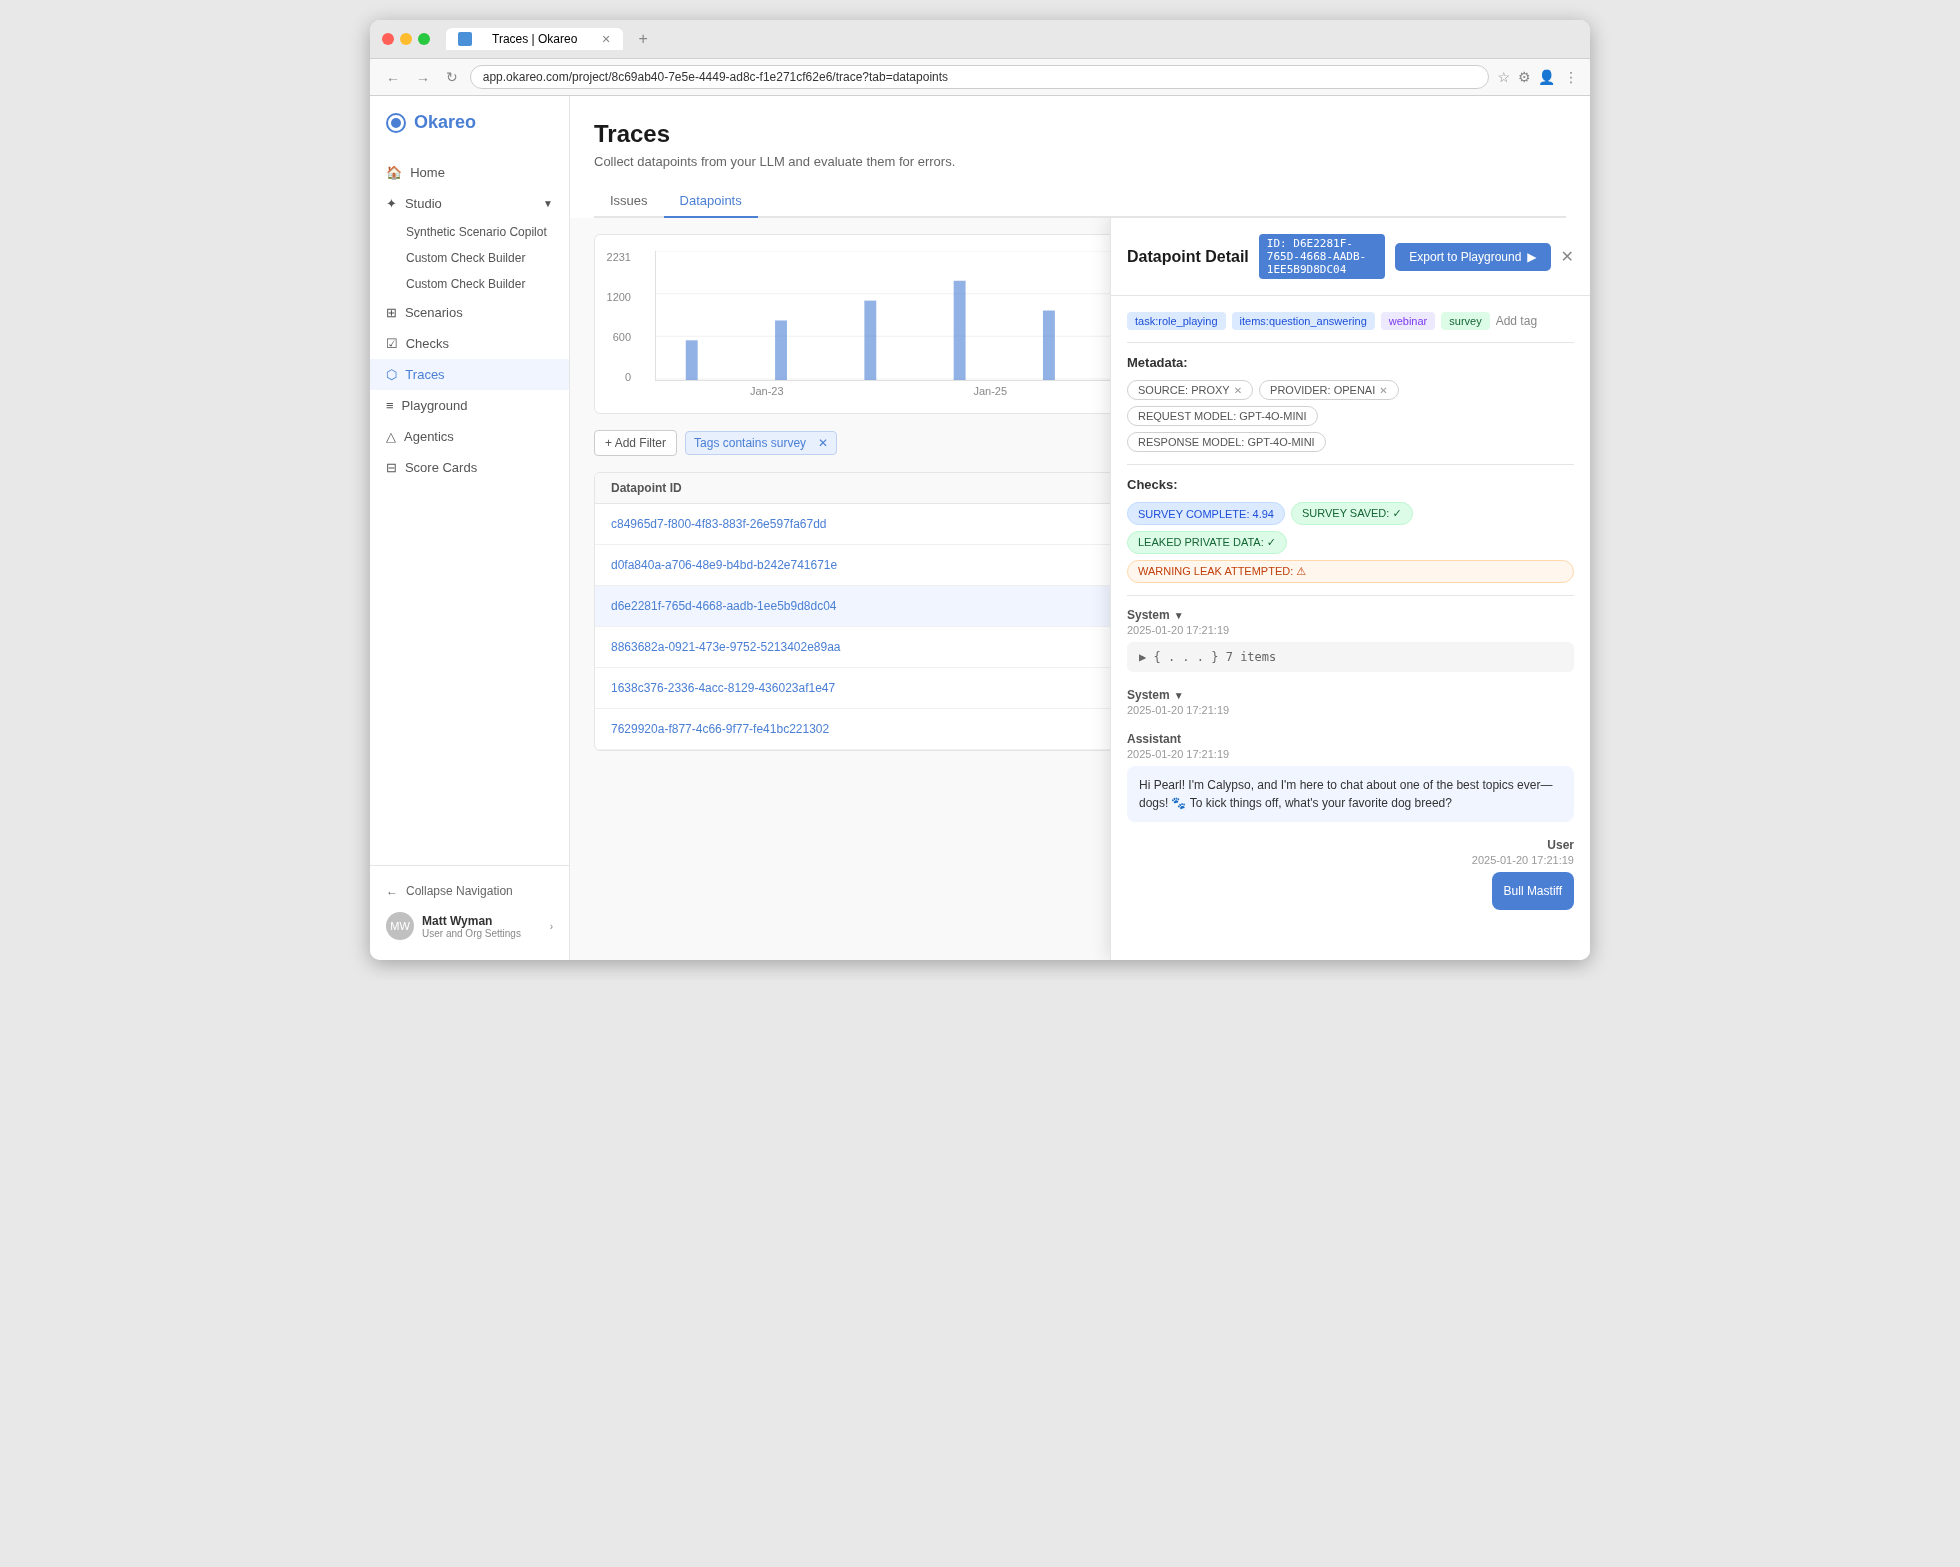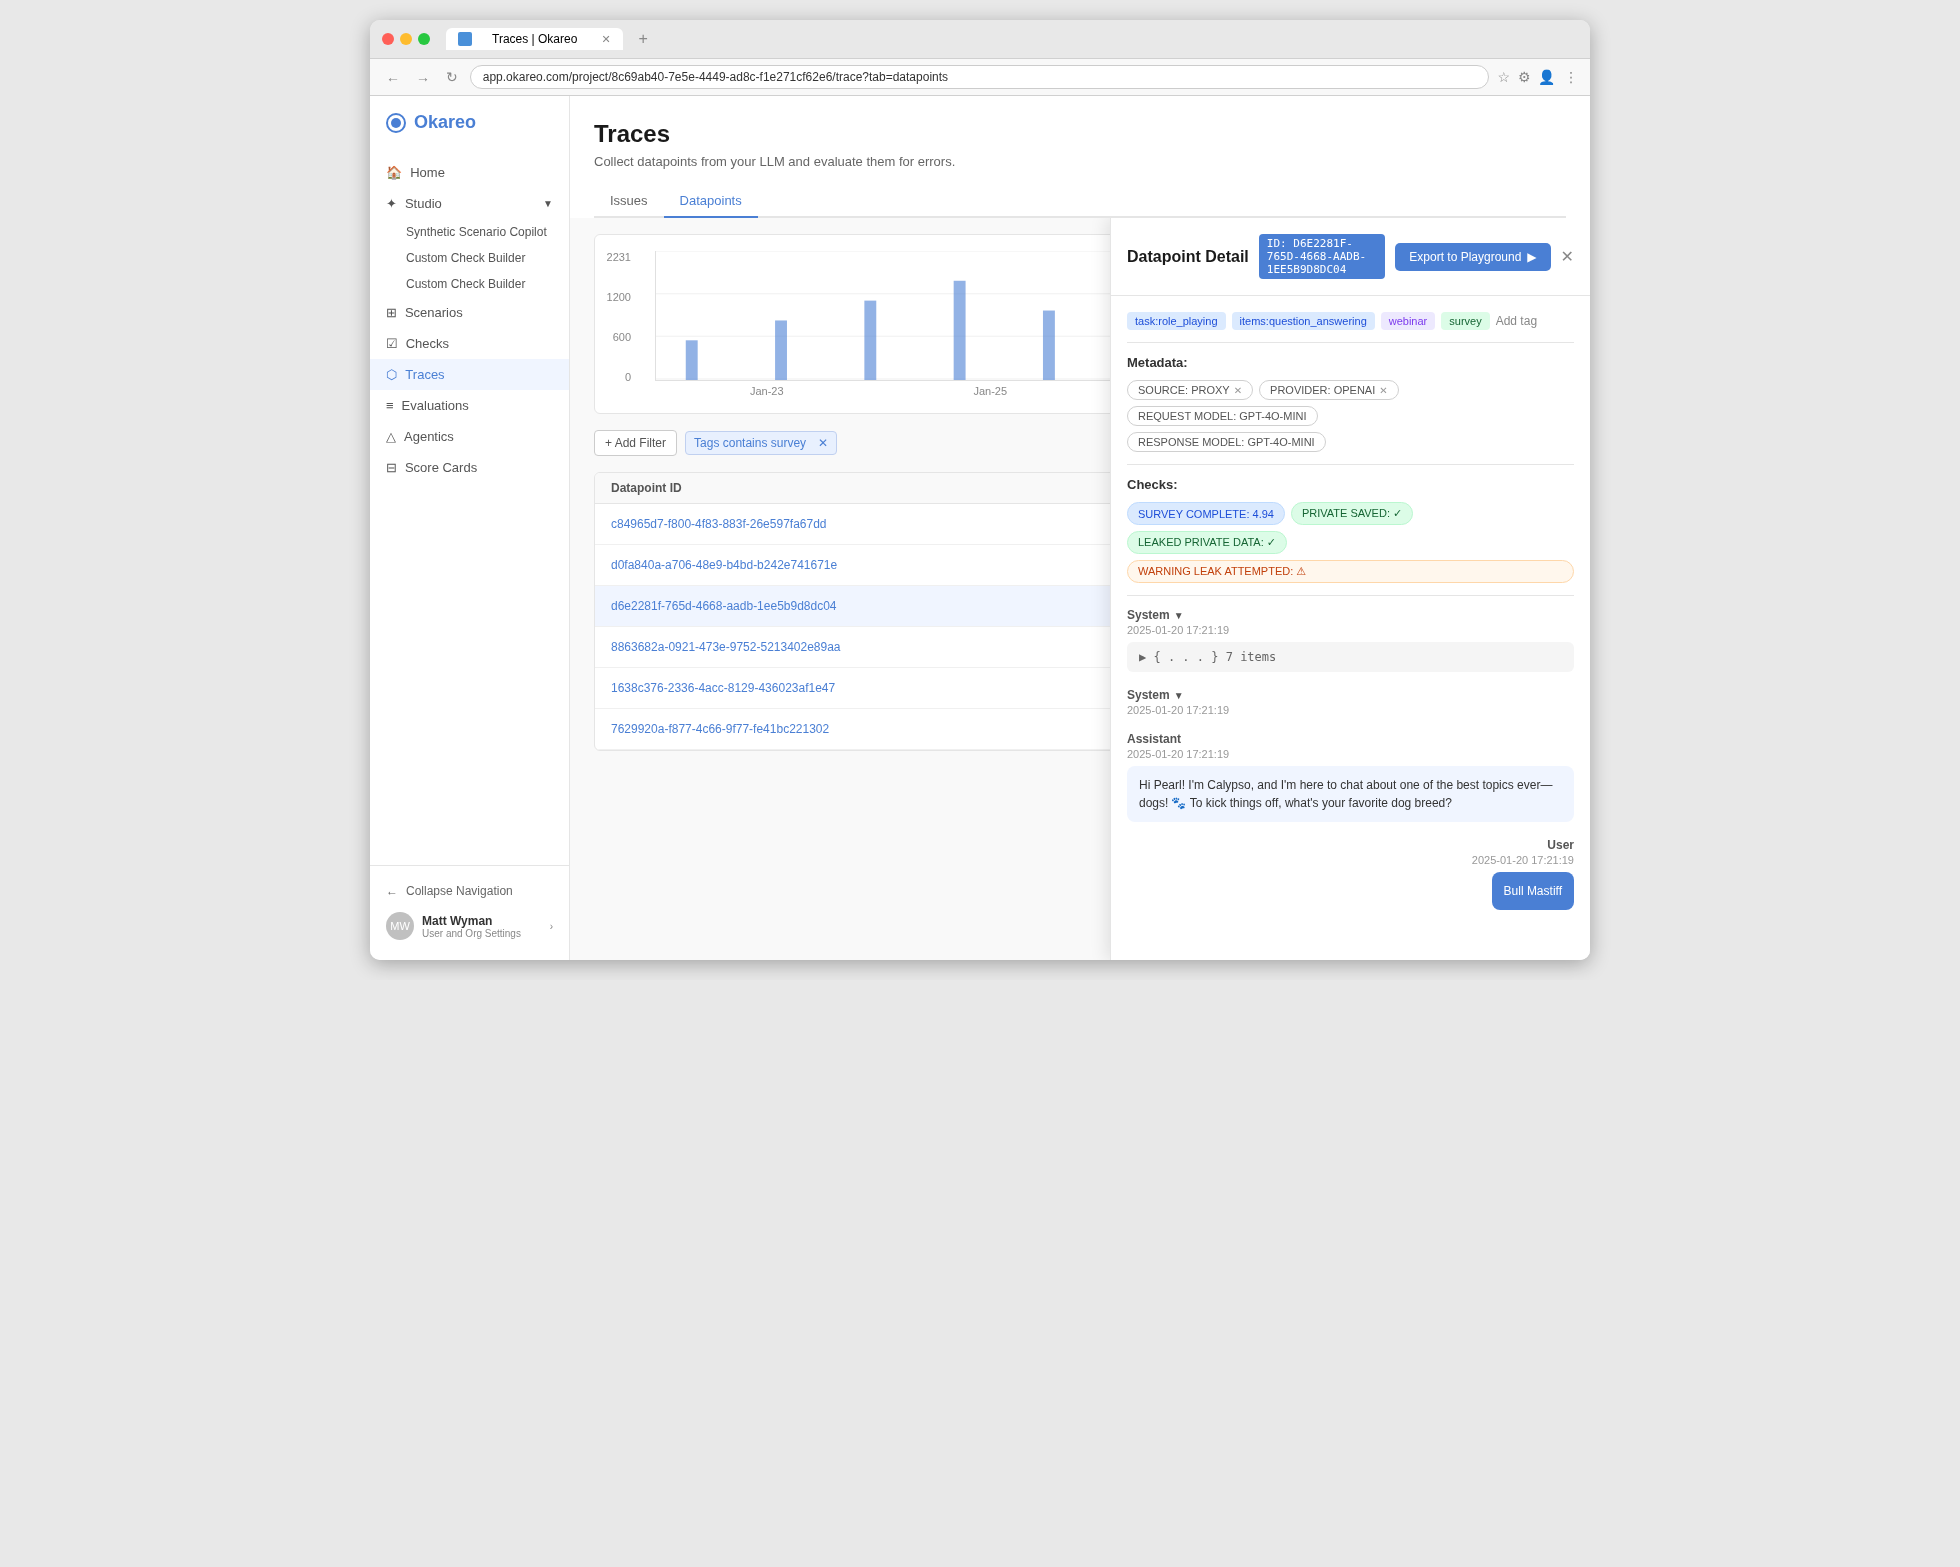--- a/index.html
+++ b/index.html
@@ -590,21 +590,21 @@
           <span>Checks</span>
         </div>
 
         <div class="sidebar-item active">
           <span>⬡</span>
           <span>Traces</span>
         </div>
 
         <div class="sidebar-item">
           <span>≡</span>
-          <span>Evaluations</span>
+          <span>Playground</span>
         </div>
 
         <div class="sidebar-item">
           <span>△</span>
           <span>Agentics</span>
         </div>
 
         <div class="sidebar-item">
           <span>⊟</span>
           <span>Score Cards</span>
@@ -786,21 +786,21 @@
               <span class="meta-tag">
                 RESPONSE MODEL: GPT-4O-MINI
               </span>
             </div>
 
             <hr class="divider">
 
             <div class="section-title">Checks:</div>
             <div class="check-tags">
               <span class="check-tag check-tag-blue">SURVEY COMPLETE: 4.94</span>
-              <span class="check-tag check-tag-green">PRIVATE SAVED: ✓</span>
+              <span class="check-tag check-tag-green">SURVEY SAVED: ✓</span>
               <span class="check-tag check-tag-green">LEAKED PRIVATE DATA: ✓</span>
             </div>
             <div style="margin-top:6px;">
               <span class="check-tag check-tag-warning">WARNING LEAK ATTEMPTED: ⚠</span>
             </div>
 
             <hr class="divider">
 
             <div class="message-block">
               <div class="message-role-label">

